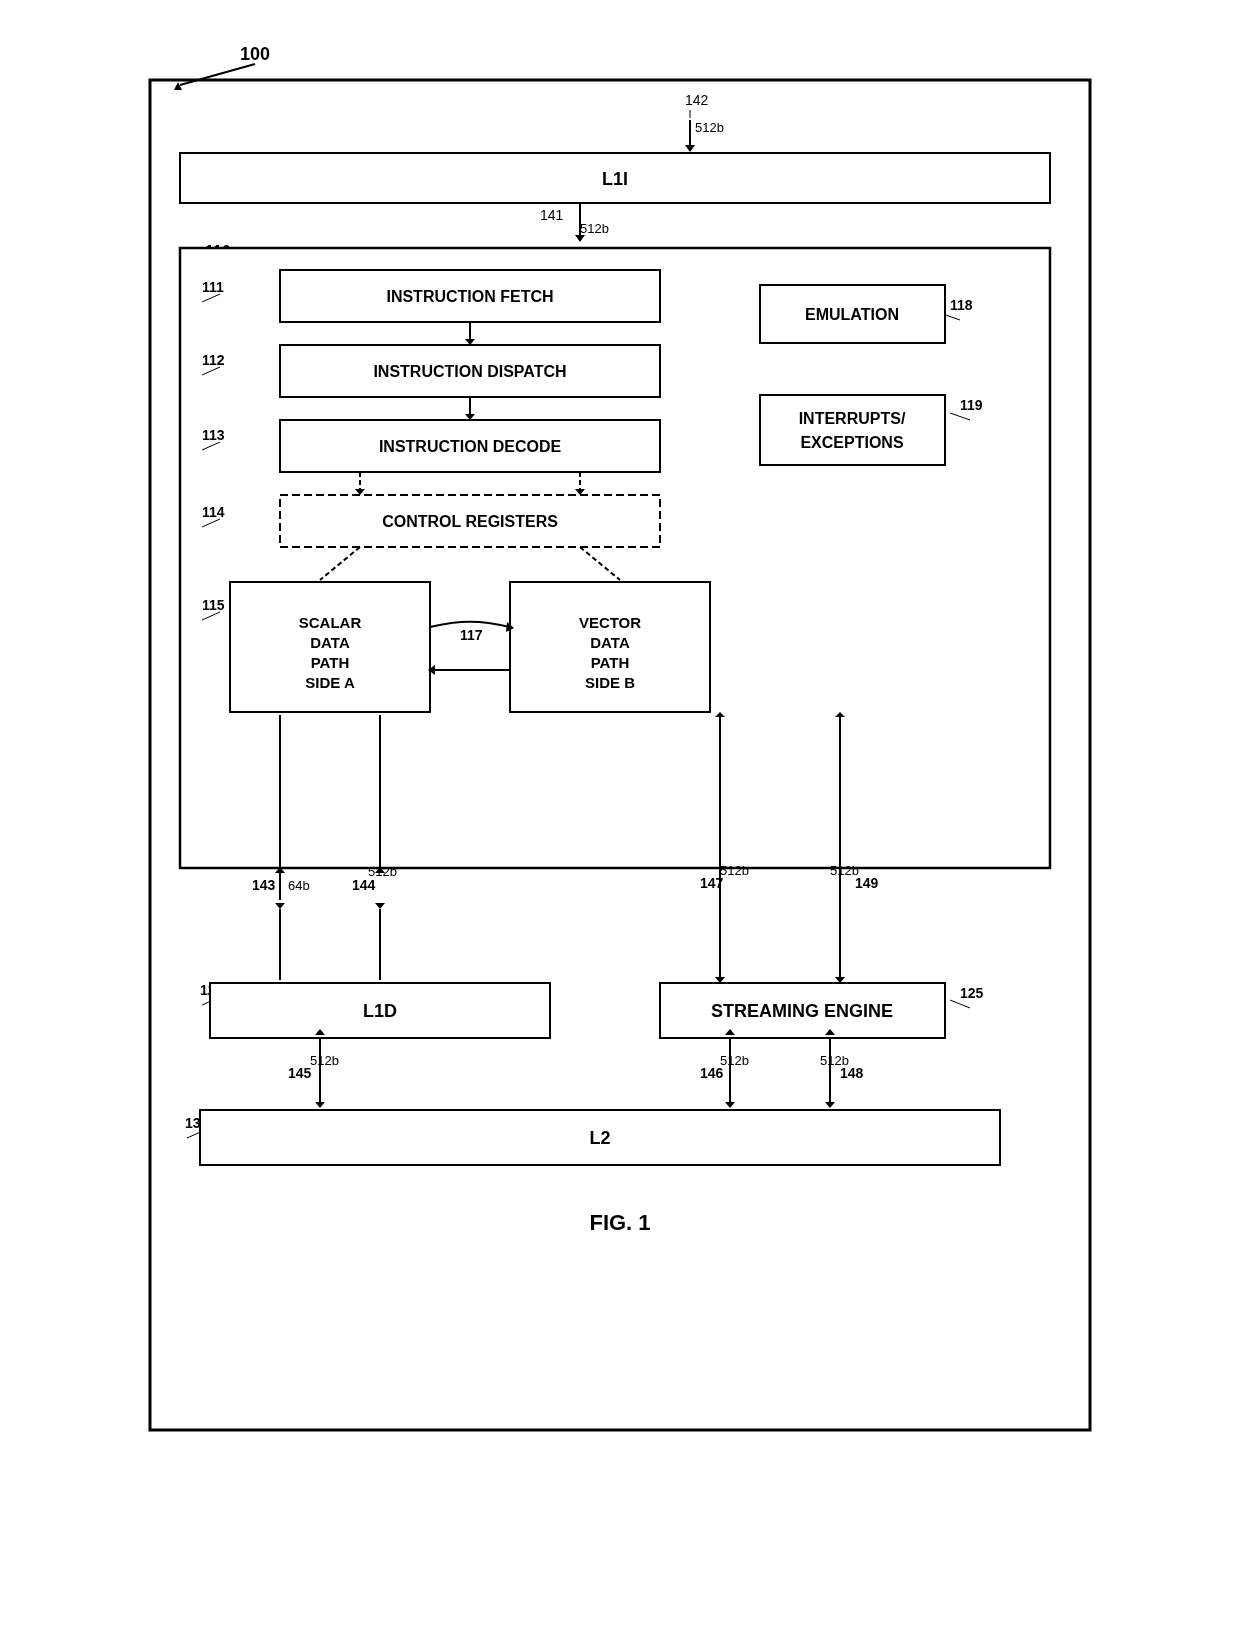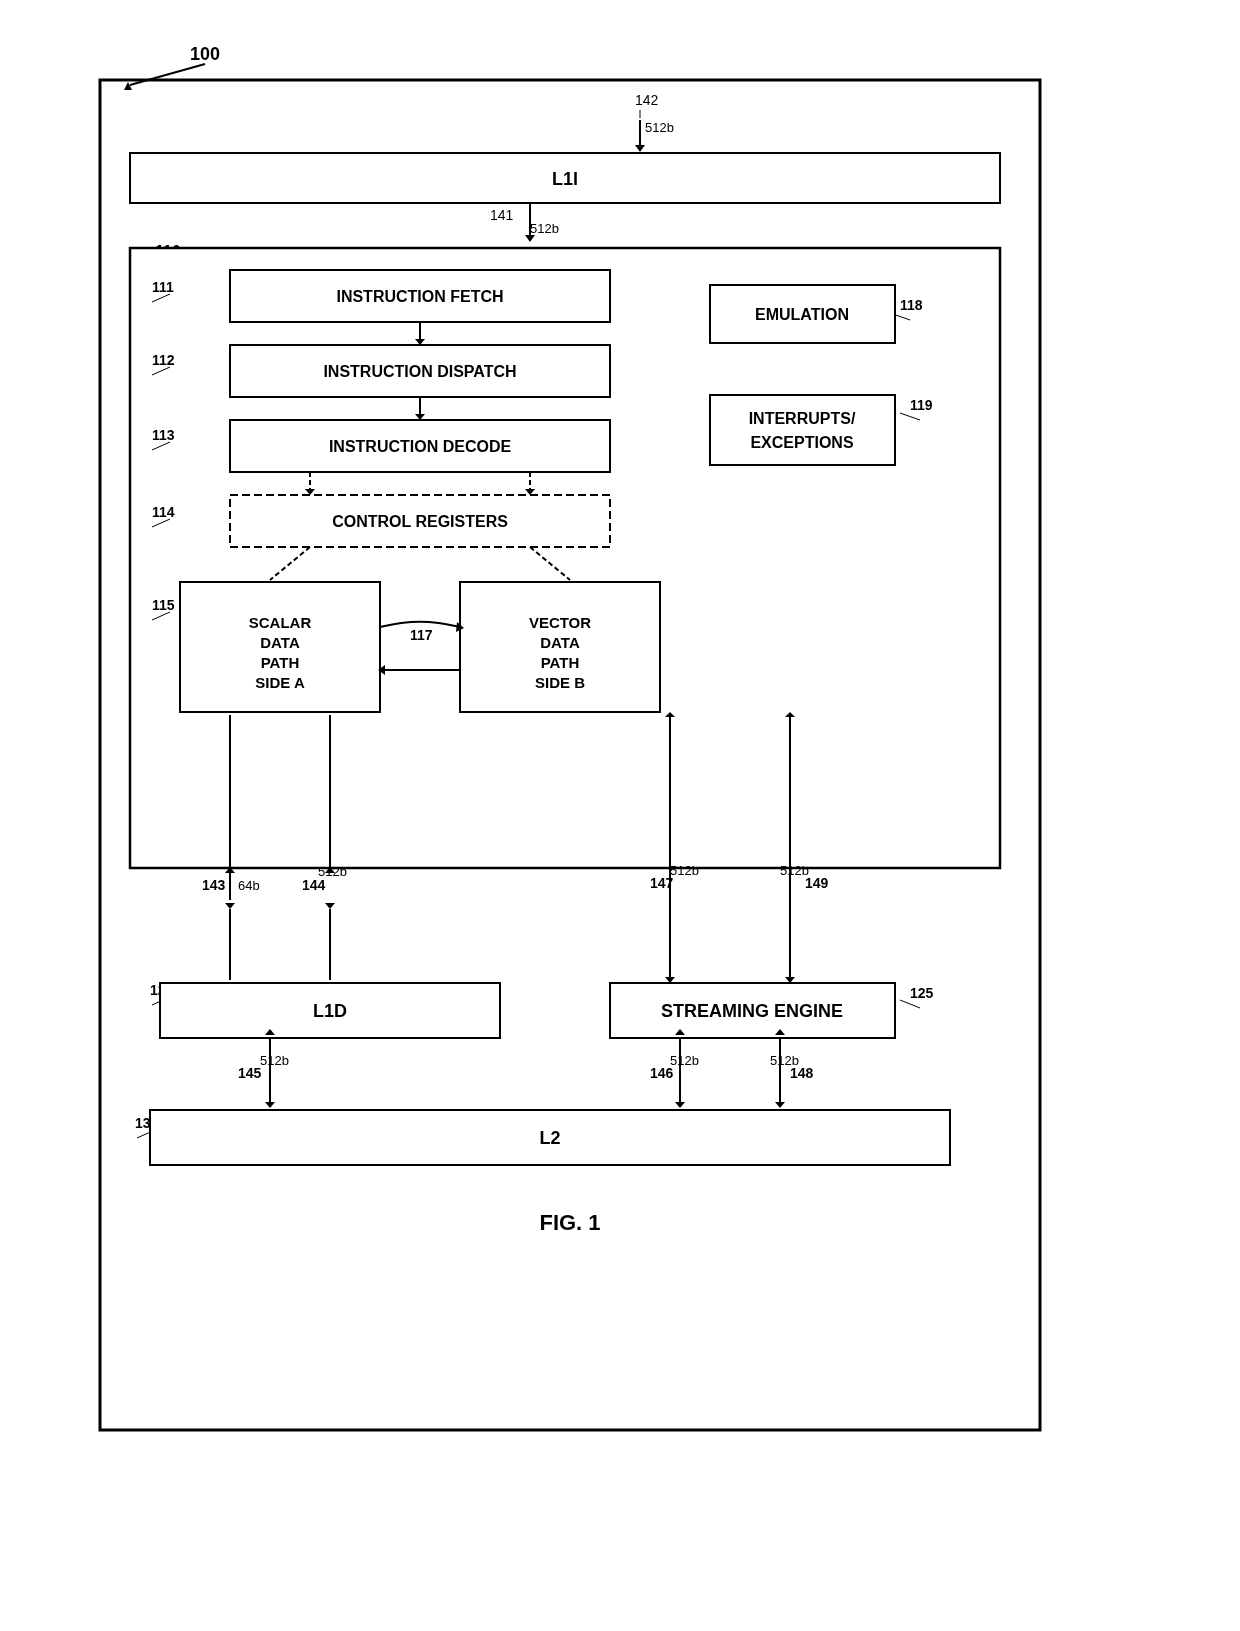--- a/index.html
+++ b/index.html
@@ -10,20 +10,21 @@
       min-height: 1631px;
       display: flex;
       justify-content: center;
       align-items: flex-start;
       padding: 20px;
     }
     .page-container {
       width: 1100px;
       display: flex;
       flex-direction: column;
+      align-items: center;
     }
     
     svg {
       display: block;
     }
   </style>
 </head>
 <body>
 
 <div class="page-container">

